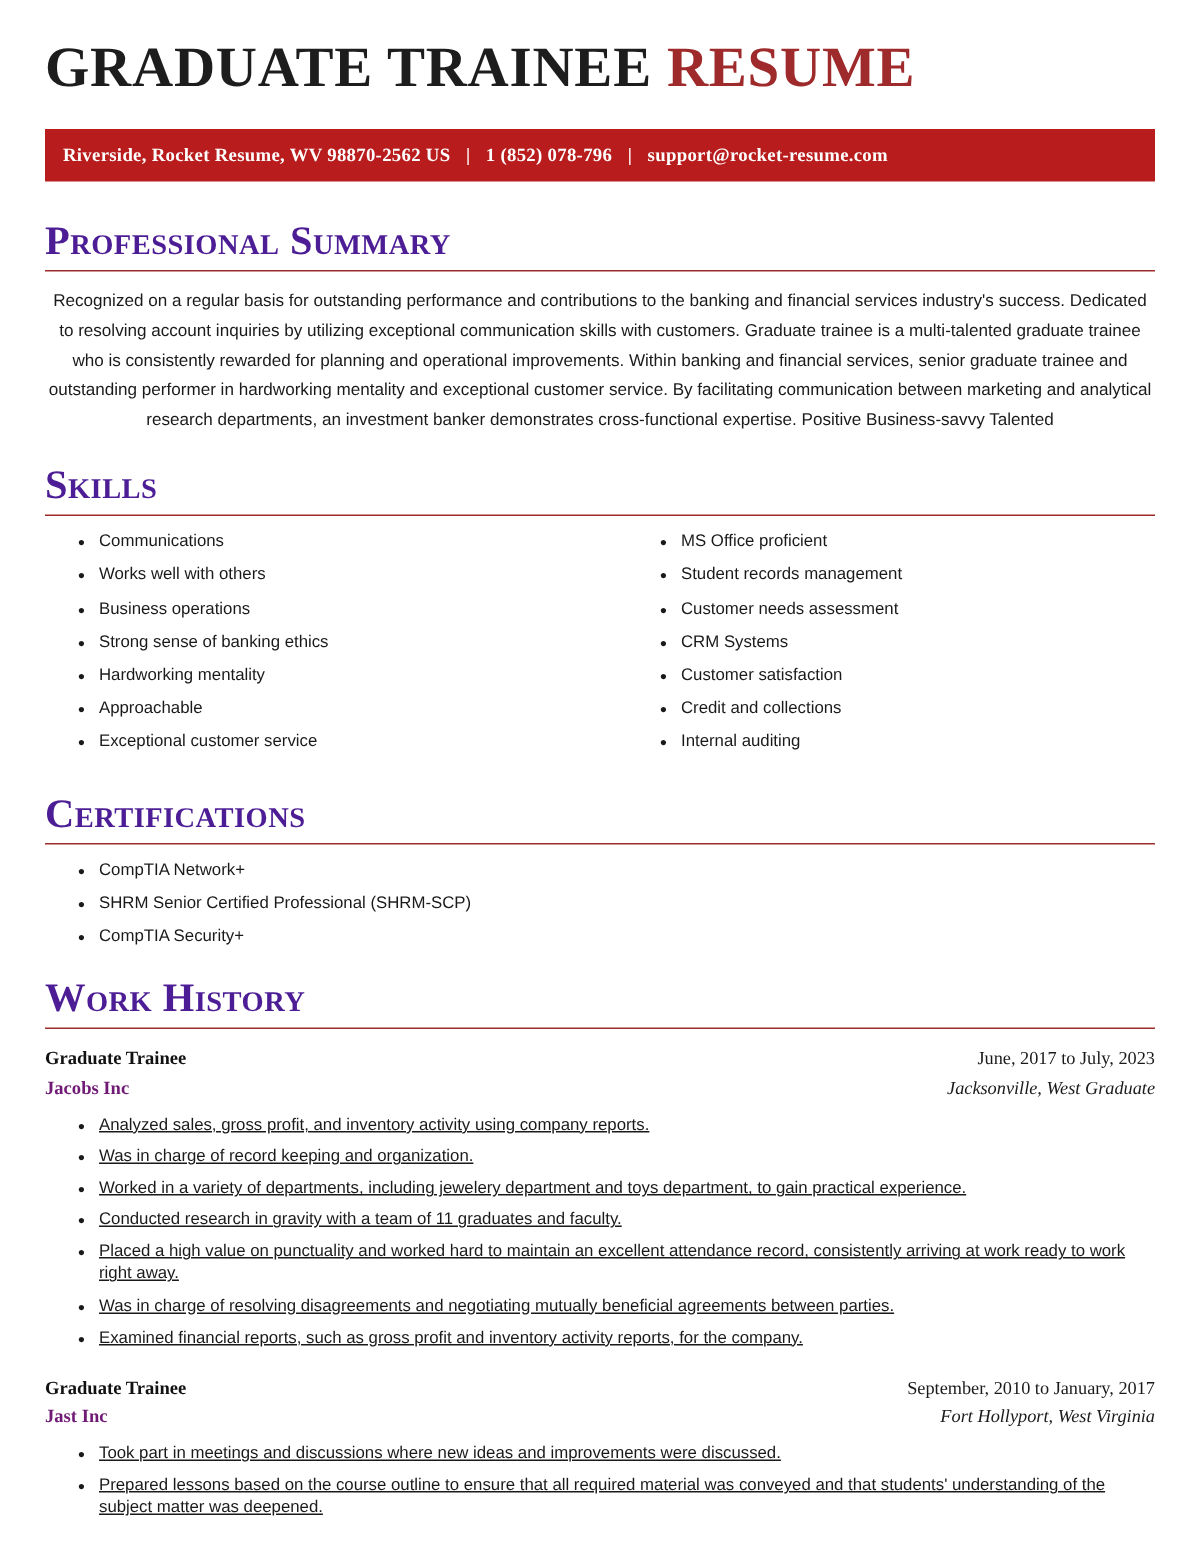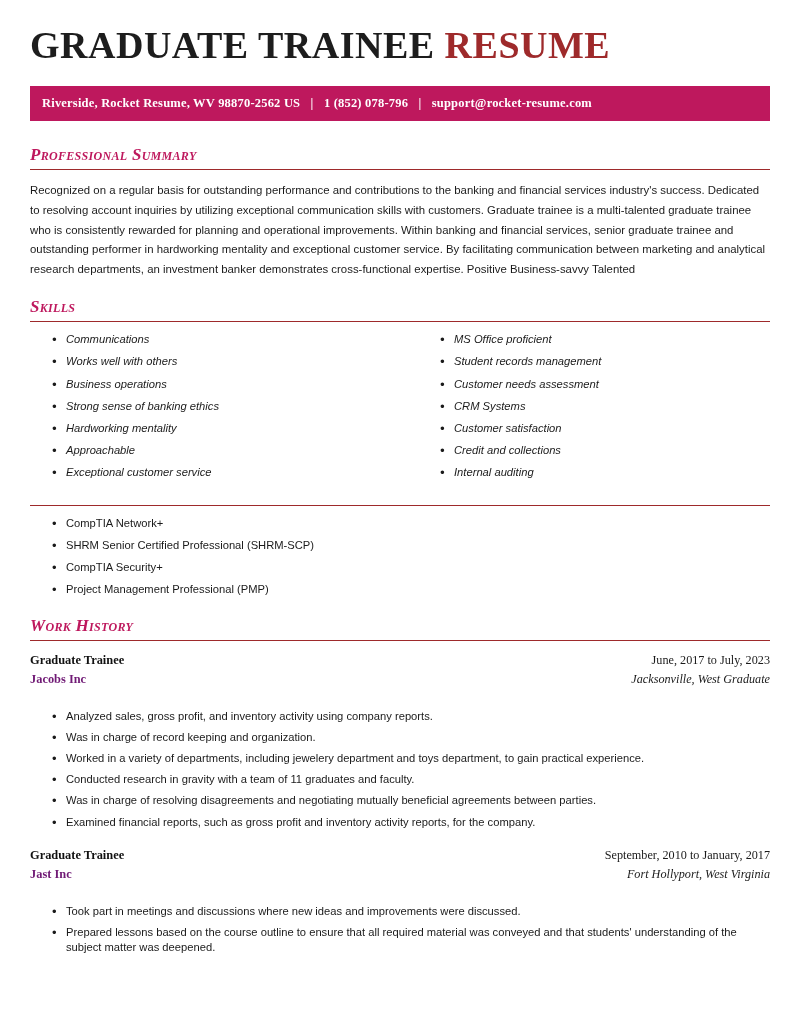--- a/index.html
+++ b/index.html
@@ -24,54 +24,53 @@
     font-weight: bold;
     letter-spacing: 0.5px;
     margin: 0 0 20px 0;
     line-height: 1.05;
     font-family: "Liberation Serif", serif;
   }
   .resume-title .part-dark { color: #1d1d1d; }
   .resume-title .part-accent { color: #9e2a2b; }
 
   .contact-bar {
-    background: #be185d;
+    background: #b91c1c;
     color: #ffffff;
     font-size: 12.5px;
     font-weight: bold;
     padding: 10px 12px;
     margin-bottom: 24px;
     letter-spacing: 0.2px;
   }
   .contact-bar span.sep {
     display: inline-block;
     padding: 0 7px;
     font-weight: bold;
   }
   
   .section { margin-bottom: 18px; }
   .section-title {
-    font-size: 17px;
-    font-weight: bold;
-    color: #be185d;
+    font-size: 27px;
+    font-weight: bold;
+    color: #4c1d95;
     margin: 0 0 4px 0;
     font-variant: small-caps;
     letter-spacing: 0.3px;
     font-family: "Liberation Serif", serif;
-    font-style: italic;
   }
   .section-rule {
     border: 0;
     border-top: 1.6px solid #9e2a2b;
     margin: 0 0 10px 0;
   }
   .summary-text {
     font-size: 11.4px;
     line-height: 1.72;
-    text-align: left;
+    text-align: center;
     color: #1a1a1a;
     font-family: "Liberation Sans", sans-serif;
   }
   
   ul.bullets {
     margin: 0;
     padding: 0 0 0 22px;
     list-style: none;
   }
   ul.bullets li {
@@ -87,21 +86,20 @@
     content: "\2022";
     position: absolute;
     left: 0;
     top: -1px;
     font-size: 13px;
     color: #1a1a1a;
   }
   .two-col {
     display: flex;
     gap: 0;
-    font-style: italic;
   }
   .two-col > div { width: 50%; box-sizing: border-box; }
   .two-col > div:last-child { padding-left: 18px; }
 
   
   .job { margin-bottom: 16px; }
   .job-row {
     display: flex;
     justify-content: space-between;
     align-items: baseline;
@@ -122,21 +120,21 @@
     font-weight: bold;
     color: #701a75;
     font-family: "Liberation Serif", serif;
   }
   .job-location {
     font-style: italic;
     color: #1a1a1a;
     font-family: "Liberation Serif", serif;
     font-size: 12.2px;
   }
-  .job ul.bullets { margin-top: 20px; }
+  .job ul.bullets { margin-top: 8px; text-decoration: underline; }
   .job ul.bullets li { margin-bottom: 6px; }
 </style>
 </head>
 <body>
 
 <div class="page">
 
   <h1 class="resume-title">
     <span class="part-dark">GRADUATE TRAINEE</span>
     <span class="part-accent">RESUME</span>
@@ -179,26 +177,26 @@
           <li>CRM Systems</li>
           <li>Customer satisfaction</li>
           <li>Credit and collections</li>
           <li>Internal auditing</li>
         </ul>
       </div>
     </div>
   </div>
 
   <div class="section">
+    <h2 class="section-title">Certifications</h2>
     <hr class="section-rule">
     <ul class="bullets">
       <li>CompTIA Network+</li>
       <li>SHRM Senior Certified Professional (SHRM-SCP)</li>
       <li>CompTIA Security+</li>
-      <li>Project Management Professional (PMP)</li>
     </ul>
   </div>
 
   <div class="section">
     <h2 class="section-title">Work History</h2>
     <hr class="section-rule">
 
     <div class="job">
       <div class="job-row">
         <span class="job-title">Graduate Trainee</span>
@@ -206,20 +204,21 @@
       </div>
       <div class="job-row">
         <span class="job-company">Jacobs Inc</span>
         <span class="job-location">Jacksonville, West Graduate</span>
       </div>
       <ul class="bullets">
         <li>Analyzed sales, gross profit, and inventory activity using company reports.</li>
         <li>Was in charge of record keeping and organization.</li>
         <li>Worked in a variety of departments, including jewelery department and toys department, to gain practical experience.</li>
         <li>Conducted research in gravity with a team of 11 graduates and faculty.</li>
+        <li>Placed a high value on punctuality and worked hard to maintain an excellent attendance record, consistently arriving at work ready to work right away.</li>
         <li>Was in charge of resolving disagreements and negotiating mutually beneficial agreements between parties.</li>
         <li>Examined financial reports, such as gross profit and inventory activity reports, for the company.</li>
       </ul>
     </div>
 
     <div class="job">
       <div class="job-row">
         <span class="job-title">Graduate Trainee</span>
         <span class="job-dates">September, 2010 to January, 2017</span>
       </div>

